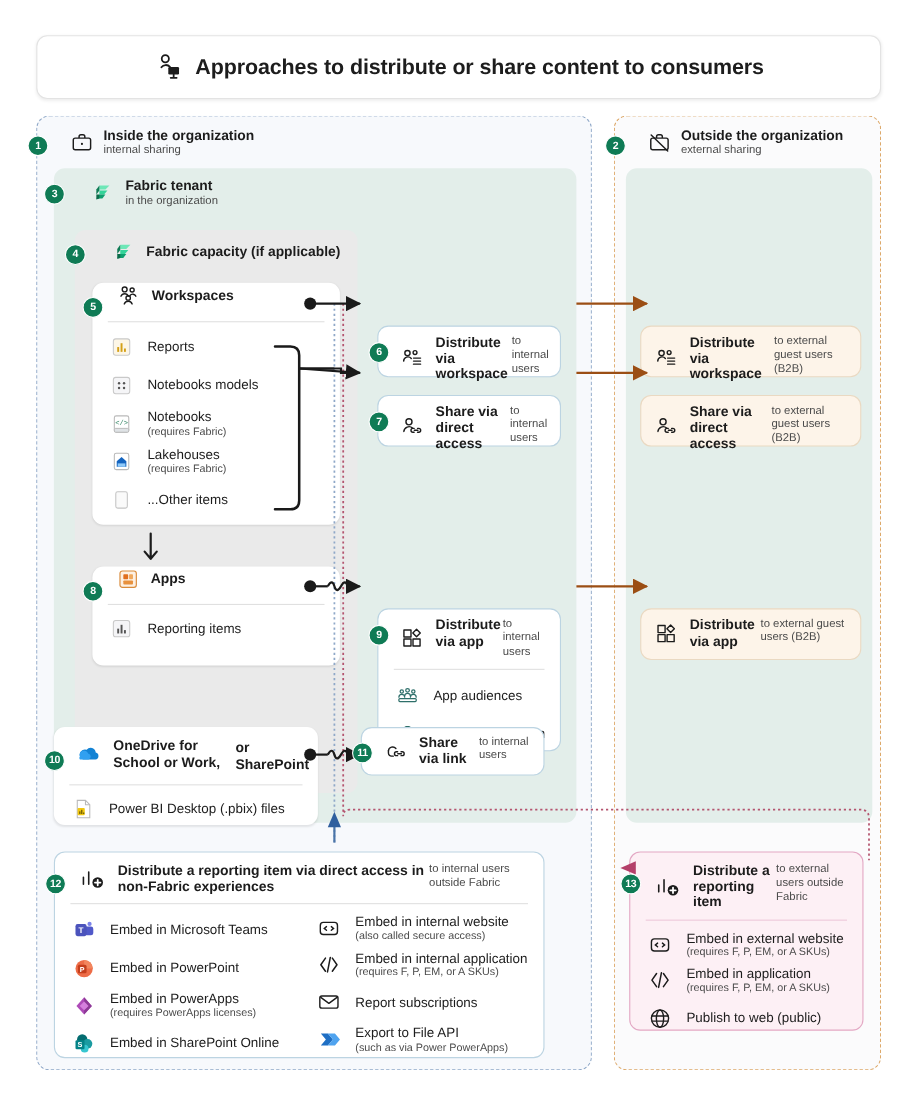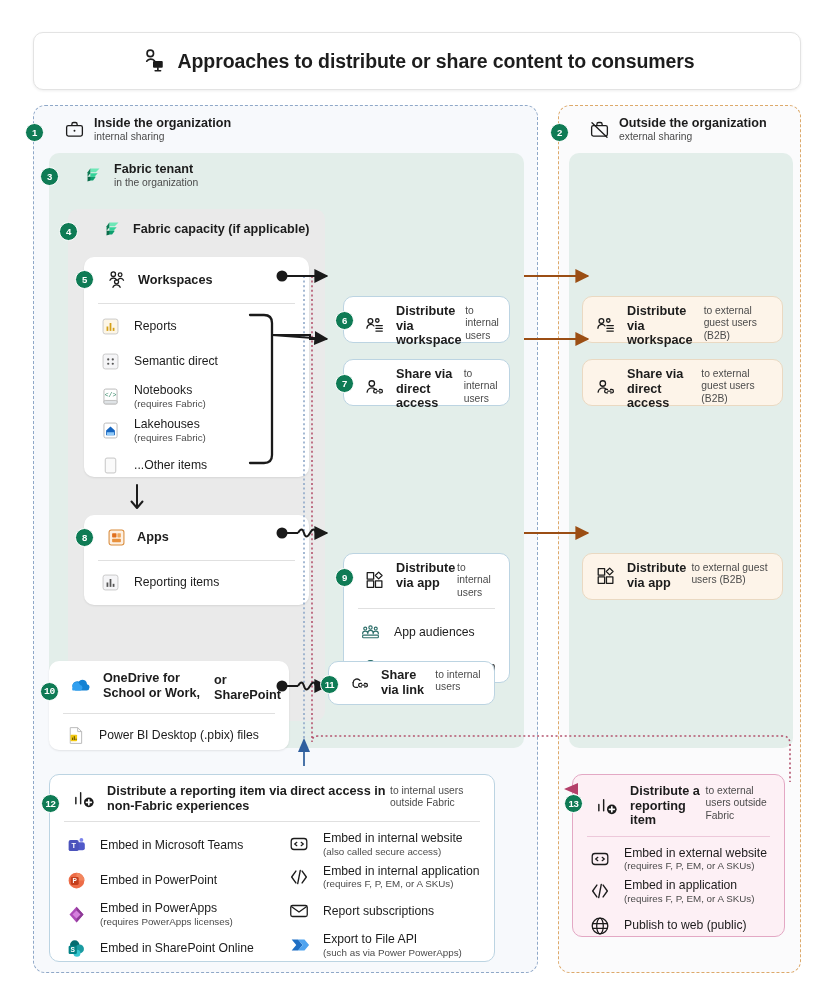--- a/index.html
+++ b/index.html
@@ -68,21 +68,21 @@
   
   .card { position: absolute; border-radius: 10px; }
   .card-white { background: #ffffff; box-shadow: 0 1px 2px rgba(0,0,0,0.09); }
   .card-blue  { background: #ffffff; border: 1.1px solid #bcd4e2; }
   .card-cream { background: #fdf4e9; border: 1.1px solid #ead9c2; }
   .card-pink  { background: #fdf0f5; border: 1.1px solid #e3a8c4; }
 
   .card-head { display: flex; align-items: center; gap: 10px; padding: 9px 12px 8px 22px; }
   .card-head .chd-t1 { font-size: 12.7px; font-weight: 700; color: #1c1c1c; line-height: 1.15; }
   .card-head .chd-t2 { font-size: 10.3px; color: #4b4b4b; line-height: 1.2; margin-top: 1px; }
-  .card-head.nosub { padding-top: 12px; padding-bottom: 12px; }
+  .card-head.nosub { padding-top: 1px; padding-bottom: 12px; }
   .card-sep { height: 1px; background: #e0e0e0; margin: 0 14px; }
 
   .row { display: flex; align-items: center; gap: 13px; padding: 7px 12px 7px 16px; }
   .row .r-t1 { font-size: 12.2px; color: #1c1c1c; line-height: 1.2; }
   .row .r-t2 { font-size: 9.8px; color: #4b4b4b; line-height: 1.2; }
   .row .r-txts { display: flex; flex-direction: column; }
 
   
   .badge {
     position: absolute; width: 19px; height: 19px; border-radius: 50%;
@@ -206,21 +206,21 @@
             <span class="ico">
               <svg width="21" height="21" viewBox="0 0 24 24">
                   <rect x="3.5" y="3.5" width="17" height="17" rx="2.5" fill="#f5f5f7" stroke="#c9c9c9" stroke-width="1.1"></rect>
                   <circle cx="9.4" cy="9.6" r="1.25" fill="#555"></circle>
                   <circle cx="14.6" cy="9.6" r="1.25" fill="#555"></circle>
                   <circle cx="9.4" cy="14.6" r="1.25" fill="#555"></circle>
                   <circle cx="14.6" cy="14.6" r="1.25" fill="#555"></circle>
                 </svg>
             </span>
             <span class="r-txts">
-                <span class="r-t1">Semantic direct</span>
+                <span class="r-t1">Notebooks models</span>
               </span>
           </div>
           <div class="row" style="padding-top:4px;padding-bottom:4px;">
             <span class="ico">
               <svg width="21" height="21" viewBox="0 0 24 24">
                   <rect x="4.5" y="3.5" width="15" height="17" rx="2" fill="#ffffff" stroke="#b9b9b9" stroke-width="1.1"></rect>
                   <rect x="4.5" y="16.5" width="15" height="4" rx="1.4" fill="#dfe3e6" stroke="#b9b9b9" stroke-width="1"></rect>
                   <text x="12" y="13" font-size="7.4" fill="#3a8a6a" text-anchor="middle" font-family="Liberation Mono, monospace">&lt;/&gt;</text>
                 </svg>
             </span>
@@ -370,21 +370,21 @@
           </span>
           <span class="r-txts">
               <span class="r-t1">Entire organization</span>
             </span>
         </div>
       </div>
     </div>
   </div>
 
   <div class="card card-white" style="left:15px; top:555px; width:240px; height:89px;">
-    <div class="badge" style="left:-9px; top:21px;font-family:Liberation Mono, monospace;">10</div>
+    <div class="badge" style="left:-9px; top:21px;">10</div>
     <div class="card-head" style="padding:10px 8px 7px 20px; align-items:flex-start;">
       <span class="ico" style="margin-top:2px;">
         <svg width="24" height="24" viewBox="0 0 24 24">
           <path d="M6.5 17.5h11.2a3.2 3.2 0 0 0 .3-6.3 4.6 4.6 0 0 0-8.2-2.6A3.9 3.9 0 0 0 6.5 17.5z" fill="#1282d4"></path>
           <path d="M3.6 17.5h7.9a2.9 2.9 0 0 0-.4-5.6 3.9 3.9 0 0 0-7.5 2.6 2.5 2.5 0 0 0 0 3z" fill="#31a0f0"></path>
         </svg>
       </span>
       <span class="lbl-two">
         <span class="chd-t1">OneDrive for School or Work,</span>
         <span class="chd-t1" style="margin-top:2px;">or SharePoint</span>

